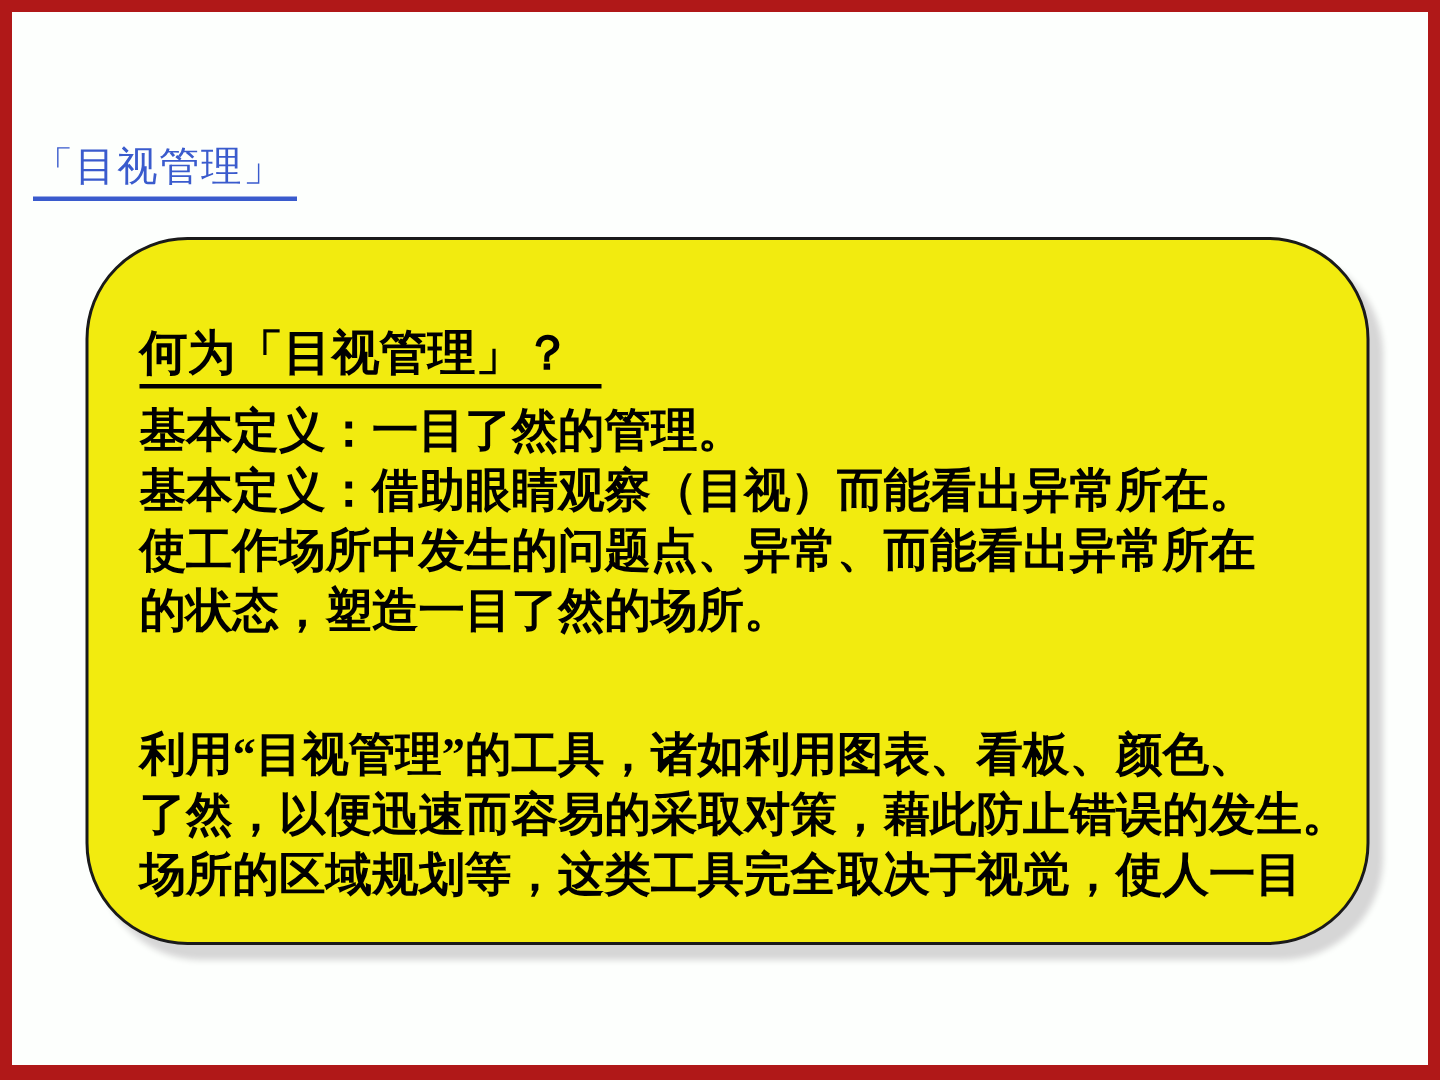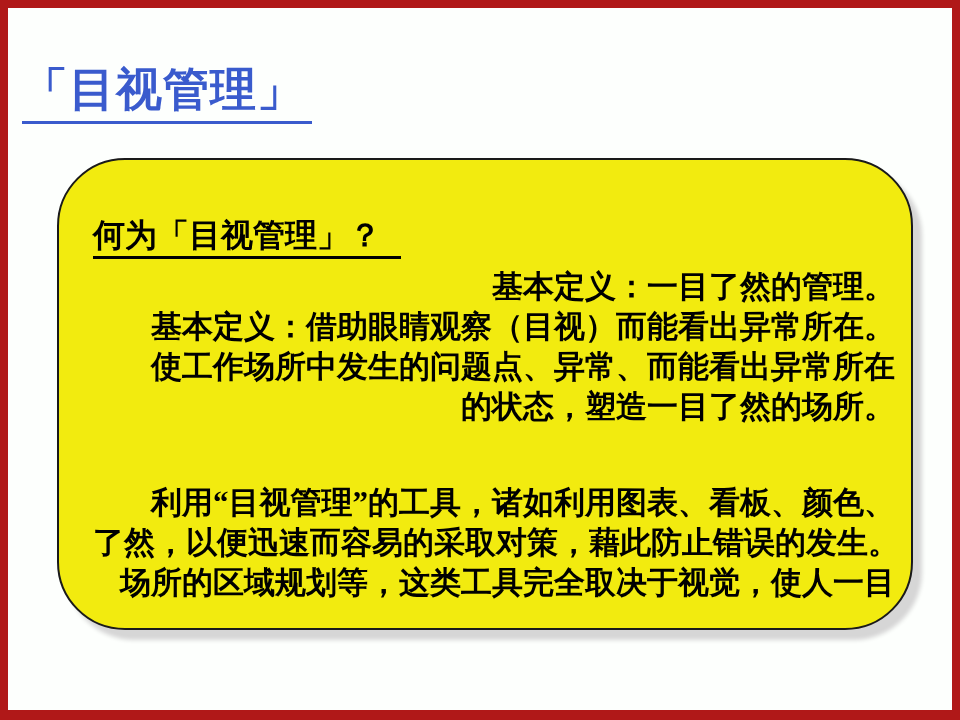--- a/index.html
+++ b/index.html
@@ -11,57 +11,56 @@
     background: #fdfffd;
     border-style: solid;
     border-color: #b01818;
     border-width: 8px 8px 10px 8px;
     font-family: "Liberation Serif", "DejaVu Serif", serif;
     overflow: hidden;
   }
   .slide-title {
     position: absolute;
     left: 14px;
-    top: 56px;
-    font-size: 46px;
-    font-weight: bold;
+    top: 88px;
+    font-size: 27px;
+    font-weight: normal;
     color: #3a5bcd;
     letter-spacing: 1px;
     border-bottom: 3px solid #3a5bcd;
     padding: 0 8px 4px 0;
     display: inline-block;
     line-height: 1.15;
   }
   .yellow-box {
     position: absolute;
     left: 49px;   
     top: 150px;   
     width: 856px;
     height: 472px;
     background: #f2eb0f;
     border: 2px solid #1a1a1a;
     border-radius: 68px;
     box-shadow: 9px 10px 4px #d6d6d6;
-    padding: 58px 16px 0 34px;
+    padding: 58px 0 0 34px;
     color: #000;
     font-weight: bold;
   }
   .box-heading {
     display: inline-block;
     font-size: 32px;
     line-height: 34px;
     border-bottom: 3px solid #000;
     padding: 0 20px 4px 0;
     margin-bottom: 8px;
   }
   .box-line {
     font-size: 31px;
     line-height: 40px;
     white-space: nowrap;
-    text-align: right;
   }
   .para2 { margin-top: 56px; }
 </style>
 </head>
 <body>
 
 <h1 class="slide-title">「目视管理」</h1>
 
 <div class="yellow-box">
   <div>

